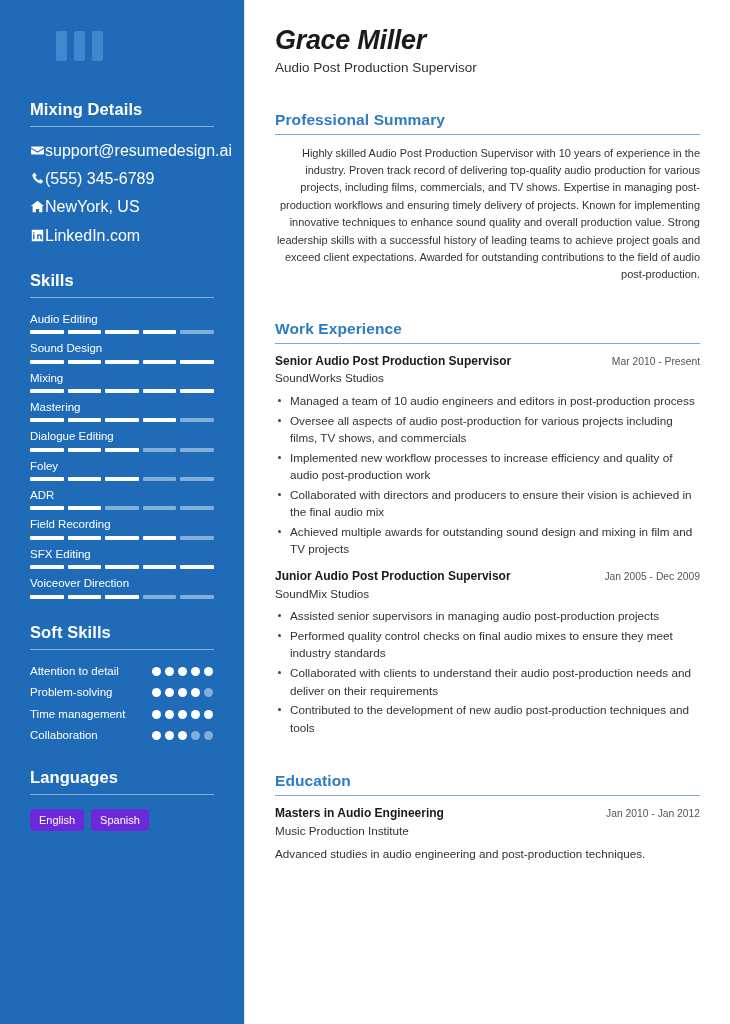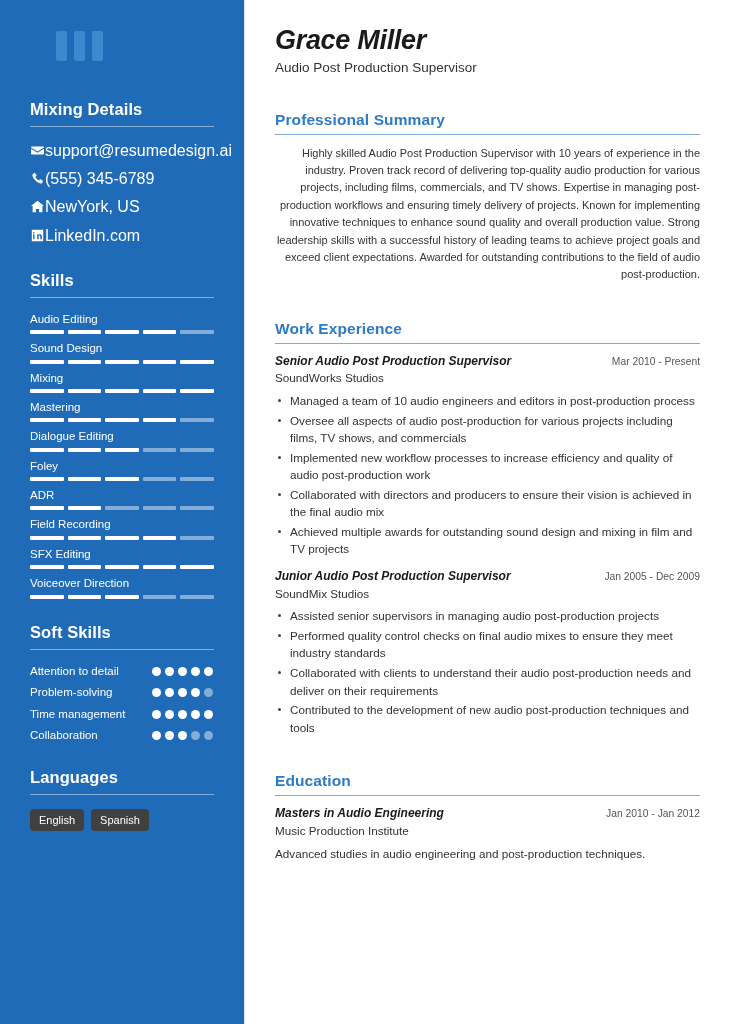--- a/index.html
+++ b/index.html
@@ -57,21 +57,21 @@
   .soft-row { display: flex; align-items: flex-start; justify-content: space-between; gap: 16px; margin-bottom: 6px; }
   .soft-name { font-size: 11.5px; line-height: 1.35; color: #ffffff; max-width: 104px; }
   .dots { display: flex; flex-wrap: wrap; width: 62px; gap: 4px; padding-top: 3px; }
   .dots i { display: block; width: 9px; height: 9px; border-radius: 50%; background: rgba(255,255,255,.45); }
   .dots i.on { background: #ffffff; }
 
   .lang-chips { display: flex; flex-wrap: wrap; gap: 7px; }
   .chip {
     font-size: 11px;
     color: #ffffff;
-    background: #404040;
+    background: #6d28d9;
     border-radius: 4px;
     padding: 4px 9px;
     line-height: 1.3;
   }
 
   
   .main { flex: 1 1 auto; padding: 26px 30px 20px 30px; }
   .name { font-size: 27px; font-weight: bold; color: #1a1a1a; letter-spacing: -.3px; line-height: 1.1; font-style: italic; }
   .role { font-size: 13.5px; color: #333333; margin-top: 4px; }
 
@@ -82,21 +82,21 @@
     color: #2e7bc4;
     margin-bottom: 5px;
     letter-spacing: .1px;
   }
   .sec-rule { height: 1px; background: #7fa9d4; margin-bottom: 10px; }
 
   .summary { font-size: 11px; line-height: 1.58; color: #333333; text-align: right; }
 
   .entry { margin-bottom: 11px; }
   .entry-top { display: flex; align-items: baseline; justify-content: space-between; gap: 12px; }
-  .entry-title { font-size: 12px; font-weight: bold; color: #1a1a1a; line-height: 1.3; font-style: italic; }
+  .entry-title { font-size: 12px; font-weight: bold; color: #1a1a1a; line-height: 1.3; }
   .entry-date { font-size: 10.3px; color: #555555; white-space: nowrap; }
   .entry-sub { font-size: 11.7px; color: #333333; line-height: 1.35; margin-top: 1px; }
   .entry-desc { font-size: 11.7px; color: #333333; line-height: 1.5; margin-top: 6px; }
 
   .bullets { list-style: none; margin-top: 6px; }
   .bullets li {
     position: relative;
     font-size: 11.7px;
     line-height: 1.5;
     color: #333333;

